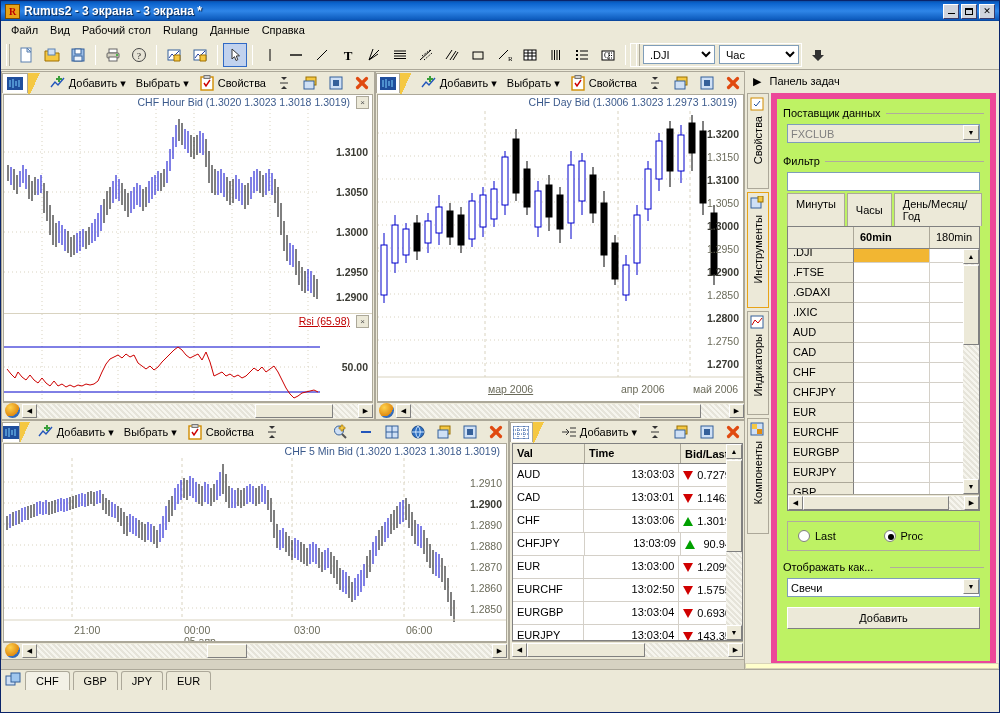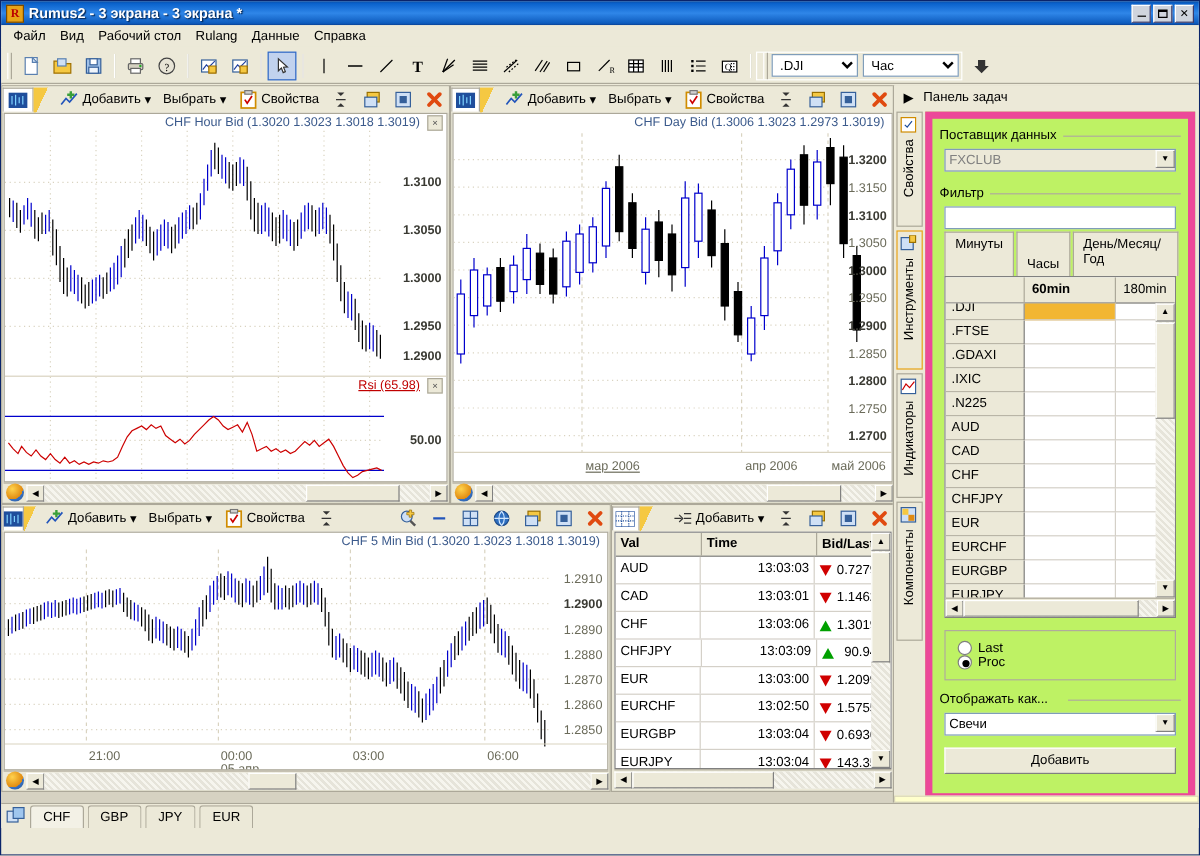--- a/index.html
+++ b/index.html
@@ -128,21 +128,21 @@
   .fld { width:100%; height:19px; border:1px solid #7f9db9; background:#fff; font-size:11px;
          padding-left:3px; font-family:"Liberation Sans",sans-serif; }
   .fld.dis { background:#ece9d8; color:#808080; }
   .combowrap { position:relative; }
   .combowrap .arrowbtn { position:absolute; right:1px; top:1px; width:16px; height:15px;
       background:#ece9d8; border:1px solid #fff; border-right-color:#808080;
       border-bottom-color:#808080; font-size:7px; display:flex; align-items:center; justify-content:center;}
   .tabrow { display:flex; margin-top:2px; }
   .ttab { padding:4px 8px; font-size:11px; background:#ece9d8;
           border:1px solid #aca899; border-bottom:none; margin-right:2px; }
-  .ttab.active { background:#ece9d8; position:relative; z-index:2; padding-top:20px;text-align:right; }
+  .ttab.active { background:#ece9d8; position:relative; z-index:2; padding-top:10px;text-align:right; }
   .itable { border:1px solid #808080; background:#fff; height:285px; position:relative; overflow:hidden;}
   .ith { display:flex; height:22px; background:#ece9d8; border-bottom:1px solid #808080; }
   .ith div { padding:4px 6px; font-size:11px; font-weight:bold; border-right:1px solid #aca899; }
   .itr { display:flex; height:20px; }
   .itr .nm { width:66px; background:#ece9d8; border-right:1px solid #808080;
              border-bottom:1px solid #aca899; padding:3px 5px; font-size:11px; }
   .itr .c1 { width:76px; border-right:1px solid #d4d0c8; border-bottom:1px solid #d4d0c8;}
   .itr .c2 { flex:1; border-bottom:1px solid #d4d0c8;}
   .itr .c1.sel { background:#f2b632; }
   .radio { display:inline-flex; align-items:center; gap:5px; font-size:11px; }
@@ -1617,25 +1617,20 @@
                 <div class="c1"></div>
                 <div class="c2"></div>
               </div>
             <div class="itr">
                 <div class="nm">.GDAXI</div>
                 <div class="c1"></div>
                 <div class="c2"></div>
               </div>
             <div class="itr">
                 <div class="nm">.IXIC</div>
-                <div class="c1"></div>
-                <div class="c2"></div>
-              </div>
-            <div class="itr">
-                <div class="nm">.N225</div>
                 <div class="c1"></div>
                 <div class="c2"></div>
               </div>
             <div class="itr">
                 <div class="nm">AUD</div>
                 <div class="c1"></div>
                 <div class="c2"></div>
               </div>
             <div class="itr">
                 <div class="nm">CAD</div>
@@ -1686,21 +1681,21 @@
           </div>
           <div class="hscrollbar" style="left:0;right:0;bottom:0;height:16px;border-top:1px solid #aca899;">
             <div class="sb-arrow">◀</div>
             <div class="sb-track">
               <div class="sb-thumb" style="left:0;width:146px;"></div>
             </div>
             <div class="sb-arrow">▶</div>
           </div>
         </div>
 
-        <div style="margin:10px 4px 0 4px;border:1px solid #b0ac9c;padding:8px 10px;display:flex;flex-direction:column;">
+        <div style="margin:10px 4px 0 4px;border:1px solid #b0ac9c;padding:8px 10px;display:flex;">
           <label class="radio" style="width:50%">
             <span class="rdot"></span>
             <span>Last</span>
           </label>
           <label class="radio">
             <span class="rdot on"></span>
             <span>Proc</span>
           </label>
         </div>
 

